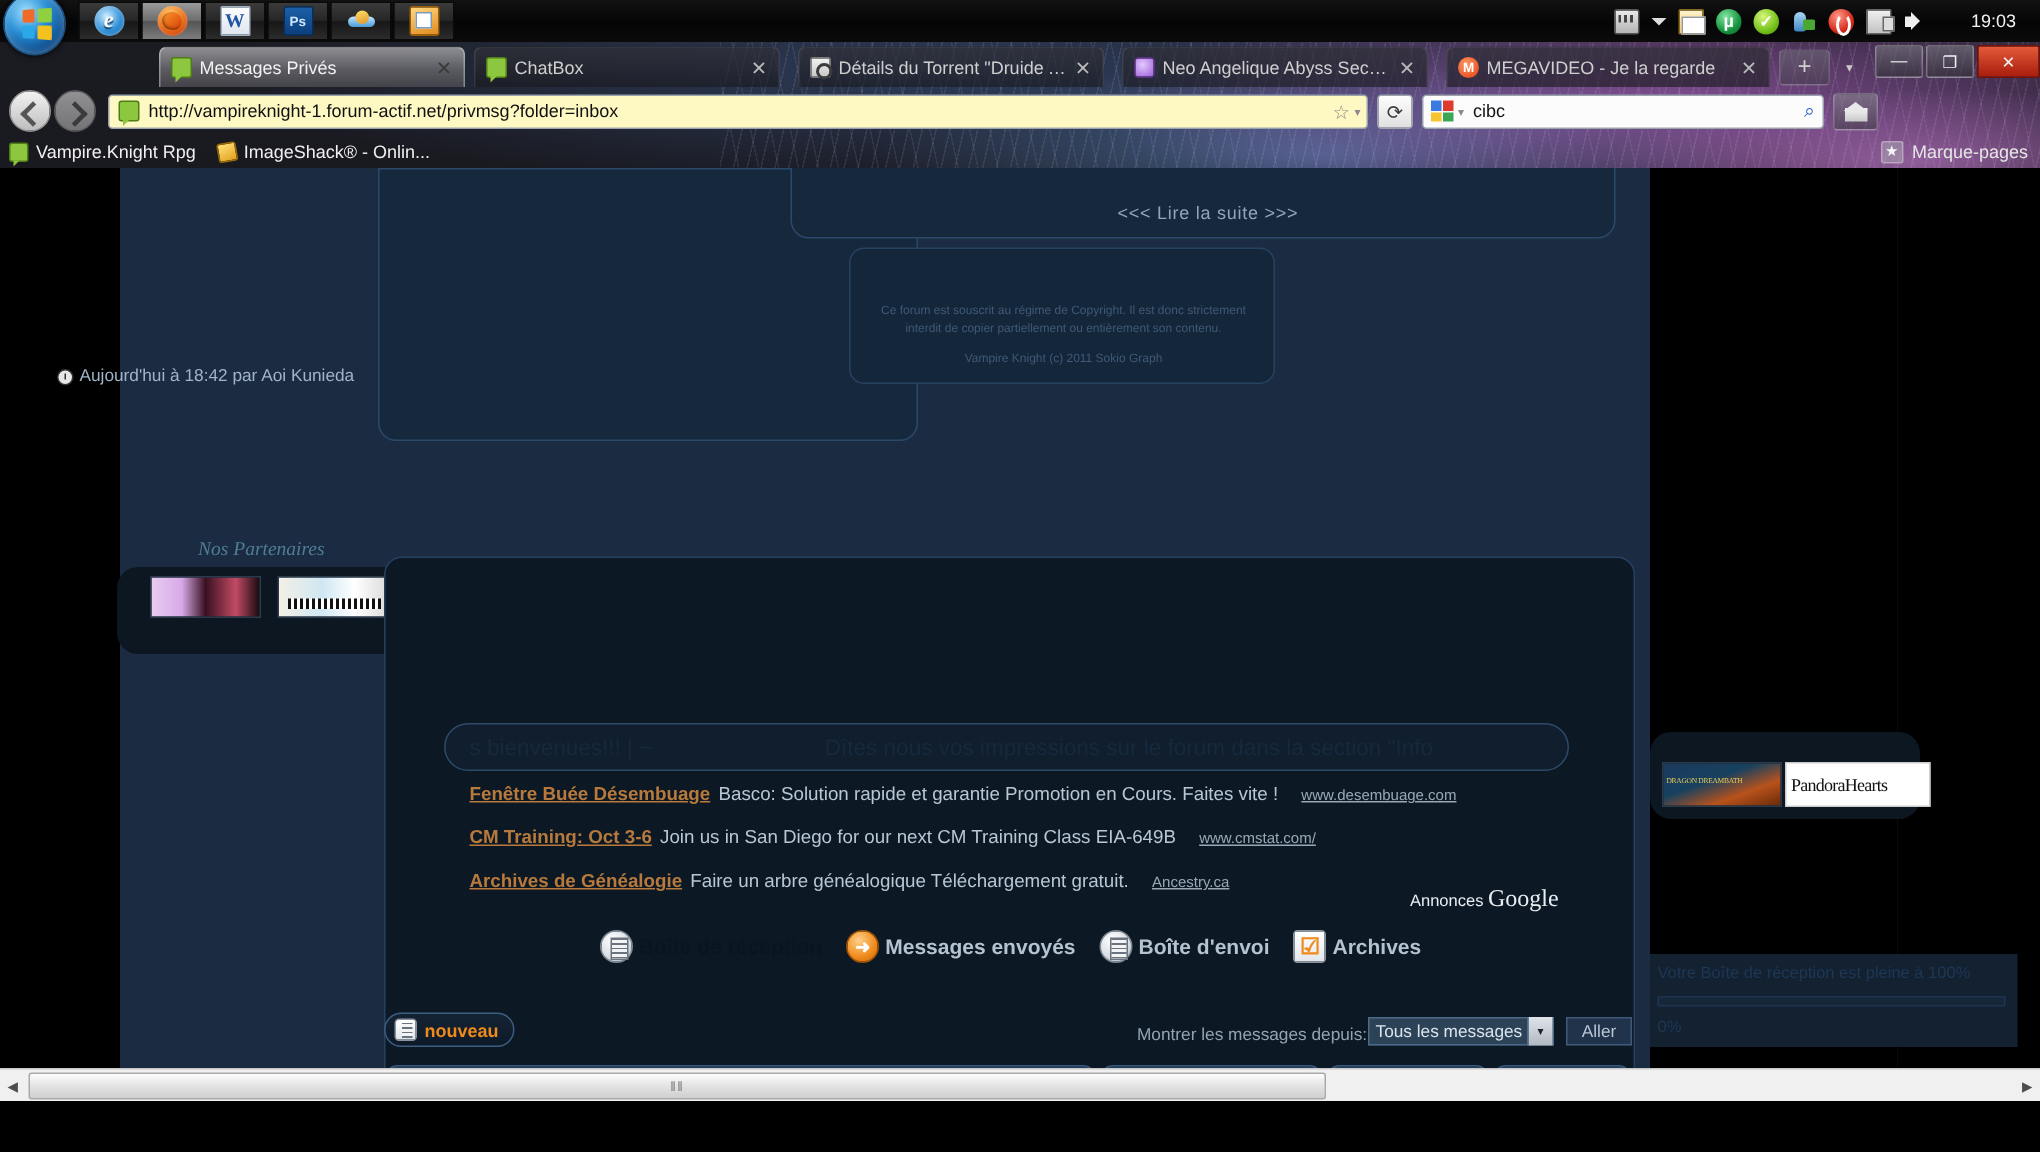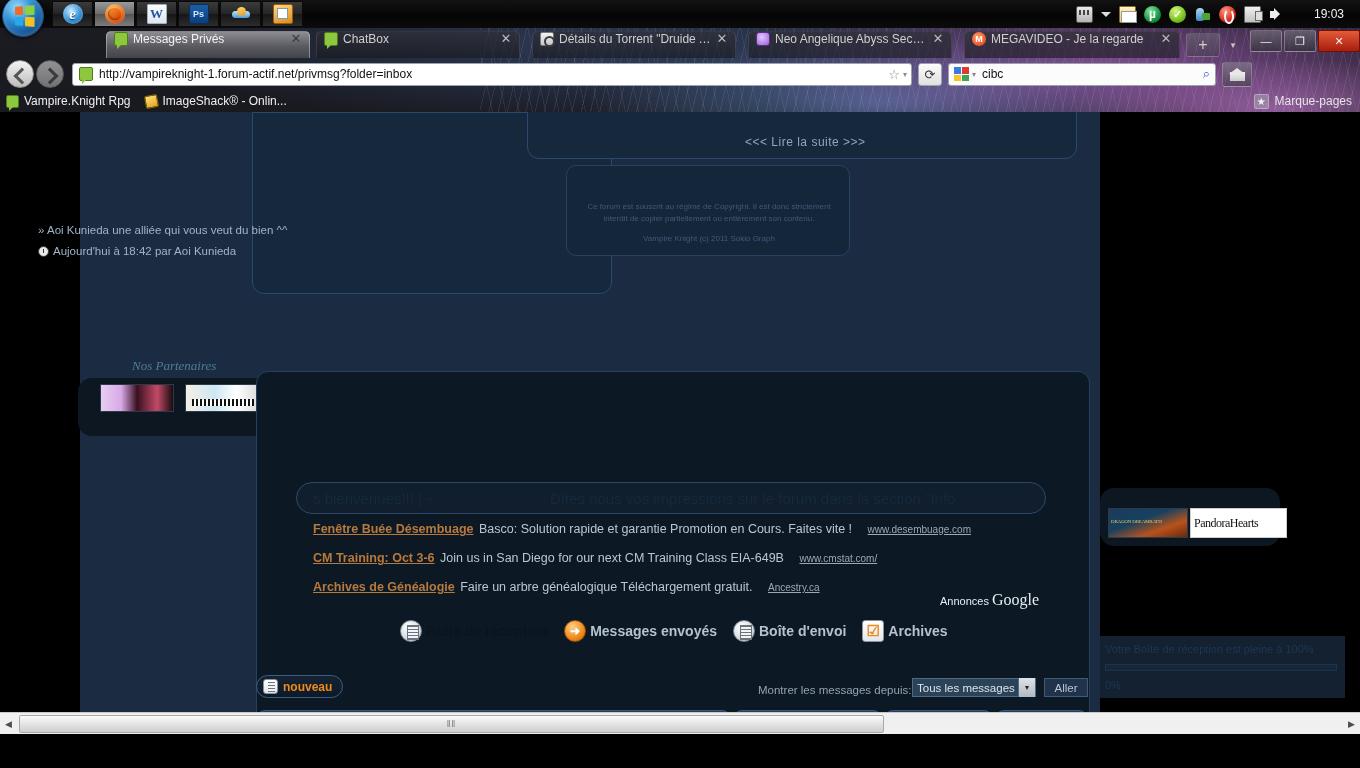--- a/index.html
+++ b/index.html
@@ -112,21 +112,21 @@
   .ffwin-bg::after{ content:""; position:absolute; left:480px; top:0; width:880px; height:90px;
     background:
       repeating-linear-gradient(103deg, rgba(255,255,255,.10) 0 1px, transparent 1px 9px),
       repeating-linear-gradient(78deg, rgba(200,160,255,.13) 0 1px, transparent 1px 13px);
     opacity:.85; }
 
   
   .tabstrip { position:absolute; top:0; left:0; width:1360px; height:30px; z-index:6; }
   .tab {
     position:absolute; top:3px; height:27px;
-    border-radius:5px 5px 0 0; display:flex; align-items:flex-start; padding:0 6px 0 7px;
+    border-radius:5px 5px 0 0; display:flex; align-items:center; padding:0 6px 0 7px;
     border:1px solid rgba(255,255,255,.10); border-bottom:none;
     color:#cfcfcf; font-size:12px; white-space:nowrap; overflow:hidden;
   }
   .tab.inactive { background: linear-gradient(180deg, rgba(48,48,56,.72), rgba(24,24,30,.62)); }
   .tab.active {
     background: linear-gradient(180deg,#dcdcdc 0%,#b9b9b9 40%,#9b9b9b 100%);
     color:#f2f2f2;
     background: linear-gradient(180deg, rgba(150,150,155,.92) 0%, rgba(96,96,102,.92) 55%, rgba(70,70,76,.92) 100%);
     border-color: rgba(255,255,255,.35);
   }
@@ -159,21 +159,21 @@
   
   .navbar { position:absolute; top:30px; left:0; width:1360px; height:32px; z-index:6; display:flex; align-items:center; }
   .nav-back, .nav-fwd { width:28px; height:28px; border-radius:50%; flex:none; position:relative;
     background:linear-gradient(180deg,#f3f3f3,#bdbdbd); border:1px solid #8f8f8f; }
   .nav-back { margin-left:6px; }
   .nav-fwd { margin-left:2px; opacity:.55; }
   .nav-back::after, .nav-fwd::after { content:""; position:absolute; left:9px; top:9px;
     width:9px; height:9px; border-left:3px solid #555; border-bottom:3px solid #555; }
   .nav-back::after { transform: rotate(45deg); }
   .nav-fwd::after { transform: rotate(-135deg); left:7px; }
-  .urlbar { margin-left:8px; height:23px; width:840px; background:#ffffff; border:1px solid #9aa3ad;
+  .urlbar { margin-left:8px; height:23px; width:840px; background:#fef9c3; border:1px solid #9aa3ad;
     border-radius:3px; display:flex; align-items:center; padding:0 4px; }
   .urlbar .site-ico { width:14px; height:14px; background:#8dc63f; border:1px solid #4e7d15; border-radius:2px;
     margin:0 6px 0 2px; position:relative; flex:none; }
   .urlbar .site-ico::after{ content:""; position:absolute; left:2px; bottom:-4px; border-top:5px solid #8dc63f;
     border-right:5px solid transparent;}
   .urlbar .url-text { font-size:12px; color:#111; white-space:nowrap; overflow:hidden; }
   .urlbar .star-ico { margin-left:auto; color:#8b8b8b; font-size:13px; }
   .urlbar .star-caret { color:#8b8b8b; font-size:8px; margin-left:3px; }
   .reload-btn { margin-left:6px; width:24px; height:23px; border:1px solid #9aa3ad; border-radius:3px;
     background:linear-gradient(180deg,#fdfdfd,#e0e0e0); display:flex; align-items:center; justify-content:center;
@@ -489,21 +489,20 @@
     </div>
 
     <div class="viewport">
       <div class="page">
 
         <div class="gut-left"></div>
         <div class="gut-right2"></div>
         <div class="gut-right"></div>
 
         <div class="post-box"></div>
-        <div class="post-text">» Aoi Kunieda une alliée qui vous veut du bien ^^</div>
         <div class="post-meta">
           <span class="clock-ico"></span>
           <span>Aujourd'hui à 18:42 par Aoi Kunieda</span>
         </div>
 
         <div class="copy-box"></div>
         <div class="lire-suite">&lt;&lt;&lt; Lire la suite &gt;&gt;&gt;</div>
         <div class="copy-box2"></div>
         <div class="copy-line1">Ce forum est souscrit au régime de Copyright. Il est donc strictement interdit de copier partiellement ou entièrement son contenu.</div>
         <div class="copy-line2">Vampire Knight (c) 2011 Sokio Graph</div>

